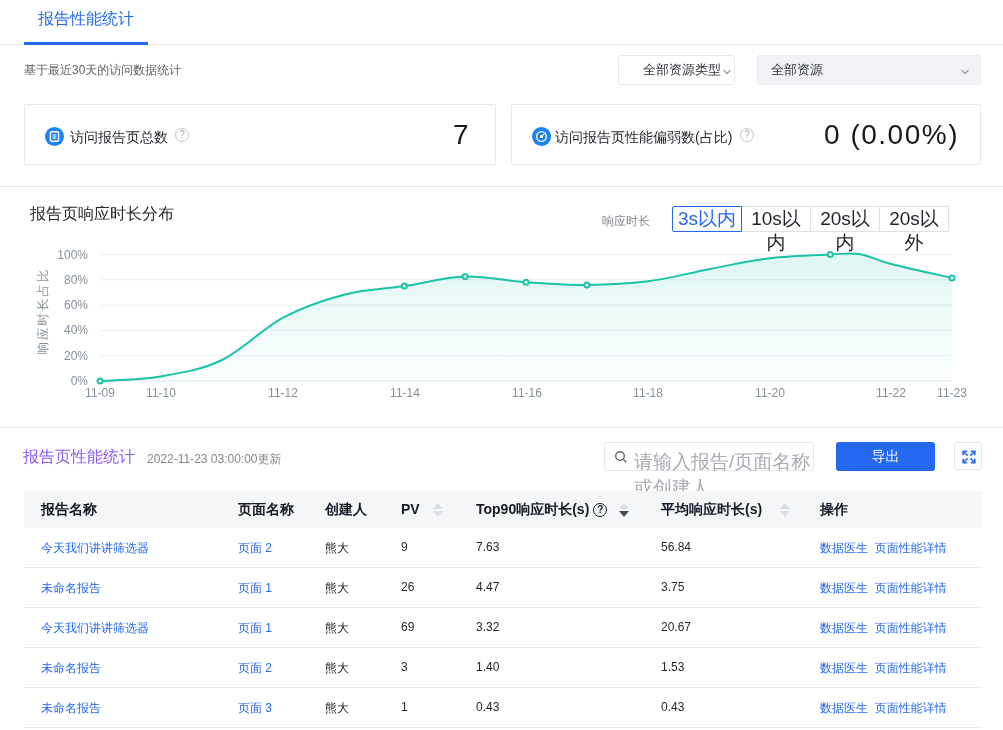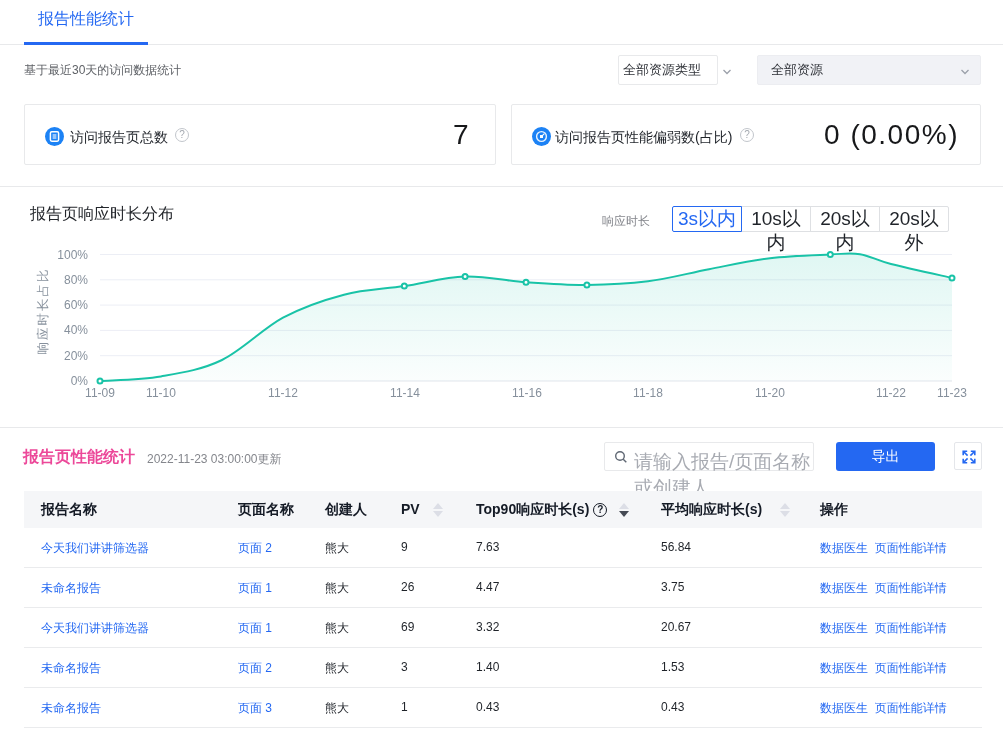--- a/index.html
+++ b/index.html
@@ -4,21 +4,21 @@
 <style>
 * { margin:0; padding:0; box-sizing:border-box; }
 html,body { width:1003px; height:730px; background:#fff; font-family:"Liberation Sans", sans-serif; }
 #page { position:relative; width:1003px; height:730px; overflow:hidden; background:#fff; }
 
 #tabbar { position:absolute; left:0; top:0; width:1003px; height:45px; border-bottom:1px solid #e8e9eb; }
 #tab { position:absolute; left:24px; top:0; width:124px; height:45px; border-bottom:3px solid #2468f2; color:#2468f2; font-size:16px; text-align:center; line-height:38px; }
 #subtitle { position:absolute; left:24px; top:62px; font-size:12px; color:#5e6166; }
 
 .sel { position:absolute; top:55px; height:30px; border:1px solid #e8e9eb; border-radius:2px; background:#fff; font-size:13px; color:#2f3238; line-height:28px; }
-#sel1 { left:618px; width:100px; padding-left:4px; }
+#sel1 { left:618px; width:117px; padding-left:24px; }
 #sel2 { left:757px; width:224px; padding-left:13px; background:#f1f2f6; border-color:#ecedf1; }
 .chev { position:absolute; top:11px; width:10px; height:10px; }
 .chev svg { display:block; }
 
 .card { position:absolute; top:96px; height:61px; border:1px solid #e8e9eb; border-radius:2px; background:#fff;margin-top:8px; }
 #card1 { left:24px; width:472px; }
 #card2 { left:511px; width:470px; }
 .cicon { position:absolute; left:20px; top:22px; width:19px; height:19px; }
 .clabel { position:absolute; left:45px; top:24px; font-size:14px; color:#1f2329; }
 #card2 .clabel { left:43px; }
@@ -33,21 +33,21 @@
 #ctitle { position:absolute; left:30px; top:204px; font-size:16px; color:#23262b; }
 #rlabel { position:absolute; left:602px; top:213px; font-size:12px; color:#84868c; }
 #btns { position:absolute; left:672px; top:206px; display:flex; }
 .btn { width:70px; height:26px; background:#fff; border:1px solid #dee0e3; margin-left:-1px; font-size:19px; color:#1f2329; text-align:center; line-height:24px; }
 .btn.first { margin-left:0; border-radius:2px 0 0 2px; }
 .btn.last { border-radius:0 2px 2px 0; }
 .btn.on { border-color:#2468f2; color:#2468f2; position:relative; z-index:2; }
 #chart { position:absolute; left:0; top:240px; }
 
 #sep2 { position:absolute; left:0; top:427px; width:1003px; height:1px; background:#e8e9eb; }
-#ttitle { position:absolute; left:23px; top:447px; font-size:16px; color:#ec4899;font-weight:bold; }
+#ttitle { position:absolute; left:23px; top:447px; font-size:16px; color:#8b5cf6; }
 #tdate { position:absolute; left:147px; top:451px; font-size:12px; color:#84868c; }
 #search { position:absolute; left:604px; top:442px; width:210px; height:29px; border:1px solid #e8e9eb; border-radius:2px; }
 #search .ph { position:absolute; left:29px; top:6px; font-size:19px; color:#a8abb2; }
 #search svg { position:absolute; left:9px; top:7px; }
 #export { position:absolute; left:836px; top:442px; width:99px; height:29px; background:#2468f2; border-radius:3px; color:#fff; font-size:14px; text-align:center; line-height:29px; }
 #expand { position:absolute; left:954px; top:442px; width:28px; height:28px; border:1px solid #e4e6ea; border-radius:2px; }
 #expand svg { position:absolute; left:6px; top:6px; }
 
 #thead { position:absolute; left:24px; top:491px; width:958px; height:37px; background:#f5f6f8; }
 .hc { position:absolute; top:10px; font-size:14px; font-weight:bold; color:#151b26; white-space:nowrap; }

